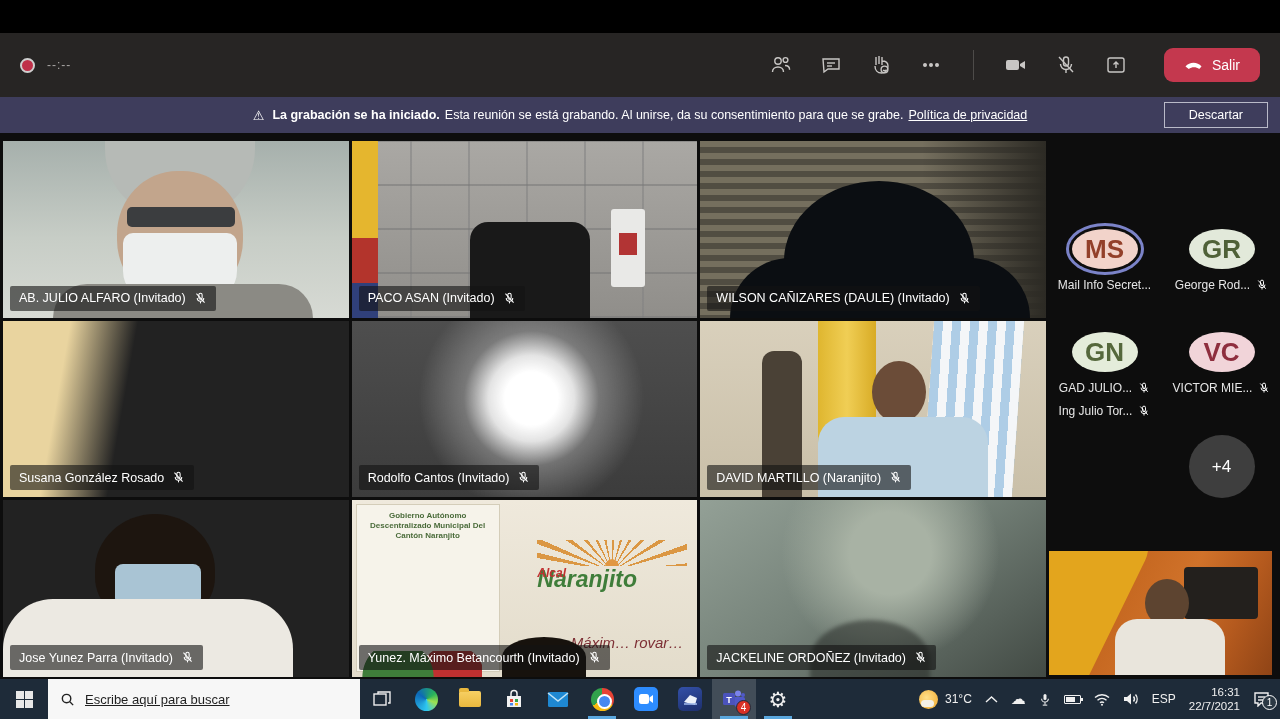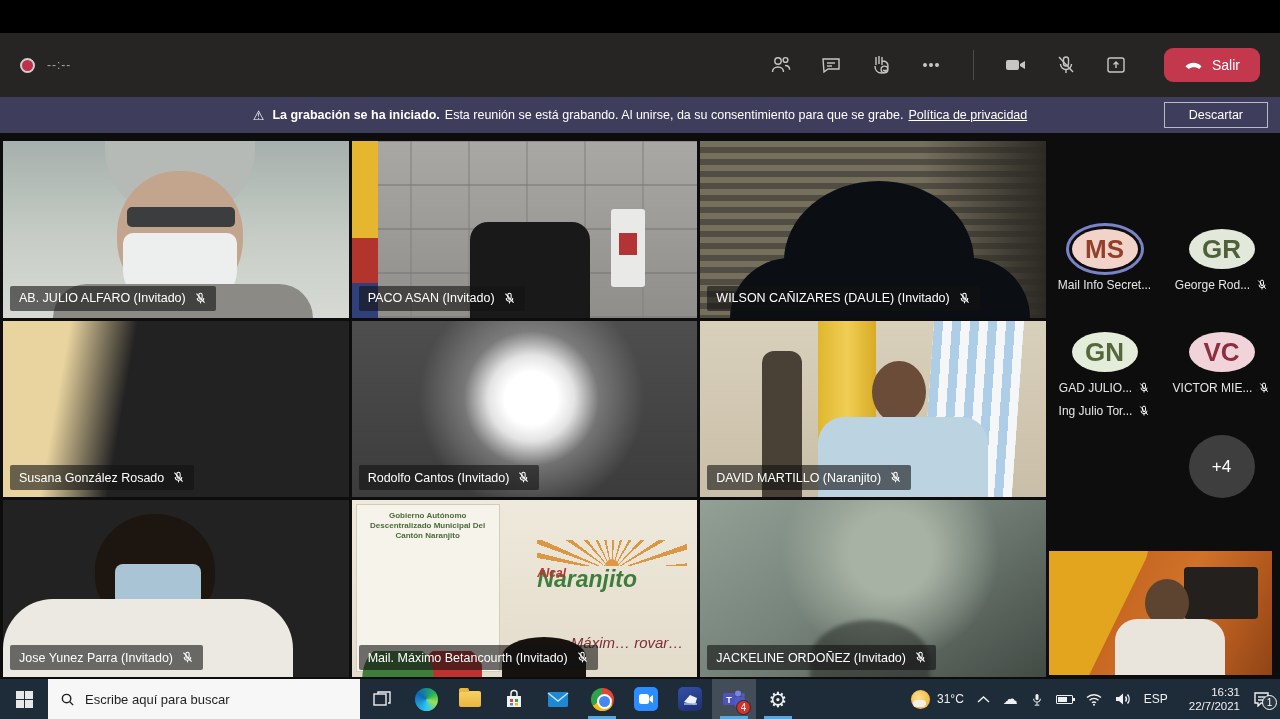--- a/index.html
+++ b/index.html
@@ -184,21 +184,21 @@
 
   
   .taskbar { position:absolute; left:0; right:0; bottom:0; height:40px; background:#1e2b39;
              display:flex; align-items:stretch; }
   .tb-start { width:48px; display:flex; align-items:center; justify-content:center; }
   .win-logo { display:grid; grid-template-columns:8px 8px; grid-template-rows:8px 8px; gap:1px; }
   .win-logo span { background:#e8e8e8; }
   .search-box { width:312px; background:#f7f7f7; display:flex; align-items:center; gap:10px;
                 padding:0 12px; }
   .search-box svg { stroke:#222; fill:none; stroke-width:1.5; }
-  .search-box .ph { color:#1f1f1f; font-size:13px; }
+  .search-box .ph { color:#1f1f1f; font-size:13px;text-decoration:underline; }
   .app-btn { width:44px; display:flex; align-items:center; justify-content:center;
              position:relative; }
   .app-btn.open::after { content:""; position:absolute; left:8px; right:8px; bottom:0;
                          height:3px; background:#5aa7de; }
   .app-btn.focused { background:rgba(255,255,255,.16); }
   .icon-folder { width:22px; height:16px; background:linear-gradient(180deg,#f7d064,#e9b83e);
                  border-radius:2px; position:relative; }
   .icon-folder::before { content:""; position:absolute; left:0; top:-3px; width:10px; height:4px;
                  background:#e9b83e; border-radius:2px 2px 0 0; }
   .icon-circle { width:23px; height:23px; border-radius:50%; }
@@ -217,21 +217,21 @@
            border:1px solid #1e2b39; }
   .teams-badge { right:5px; bottom:4px; }
   .tray { margin-left:auto; display:flex; align-items:center; gap:13px; padding:0 10px;
           color:#f0f0f0; font-size:12px; }
   .tray svg { stroke:#f0f0f0; fill:none; stroke-width:1.4; display:block; }
   .weather { display:flex; align-items:center; gap:7px; }
   .sun { width:19px; height:19px; border-radius:50%;
          background:radial-gradient(circle at 40% 40%, #ffe08a, #f0a72c); position:relative; }
   .sun::after { content:""; position:absolute; left:2px; bottom:2px; width:13px; height:7px;
          border-radius:7px; background:#f4f0e6; }
-  .clock { text-align:right; font-size:11.5px; line-height:14px;margin-left:8px; }
+  .clock { text-align:right; font-size:11.5px; line-height:14px; }
   .notif { position:relative; display:flex; align-items:center; }
   .notif .badge { right:-7px; bottom:-3px; background:#2b3844; border:1px solid #fff; }
   .battery { width:17px; height:9px; border:1px solid #f0f0f0; border-radius:1px; position:relative; }
   .battery::before { content:""; position:absolute; left:1px; top:1px; bottom:1px; width:9px;
                      background:#f0f0f0; }
   .battery::after { content:""; position:absolute; right:-3px; top:2px; width:2px; height:3px;
                      background:#f0f0f0; }
   .cloud-glyph { font-size:15px; color:#f0f0f0; }
 </style>
 </head>
@@ -455,21 +455,21 @@
           <div class="logo">
             <div class="rays"></div>
             <div class="word">Naranjito</div>
             <div class="sub">Alcal</div>
           </div>
           <div class="script">Máxim… rovar…</div>
           <div class="mountain"></div>
             <div class="head"></div>
         </div>
         <span class="name-pill">
-          <span>Mail. Máximo Betancourth (Invitado)</span>
+          <span>Yunez. Máximo Betancourth (Invitado)</span>
           <span class="mic-off">
             <svg width="13" height="13" viewBox="0 0 16 16">
                 <rect x="6" y="1.5" width="4" height="7.5" rx="2"></rect>
                 <path d="M4 7.5a4 4 0 0 0 8 0"></path>
                 <line x1="8" y1="11.5" x2="8" y2="14"></line>
                 <line x1="3" y1="2" x2="13" y2="13"></line>
               </svg>
           </span>
         </span>
       </div>

